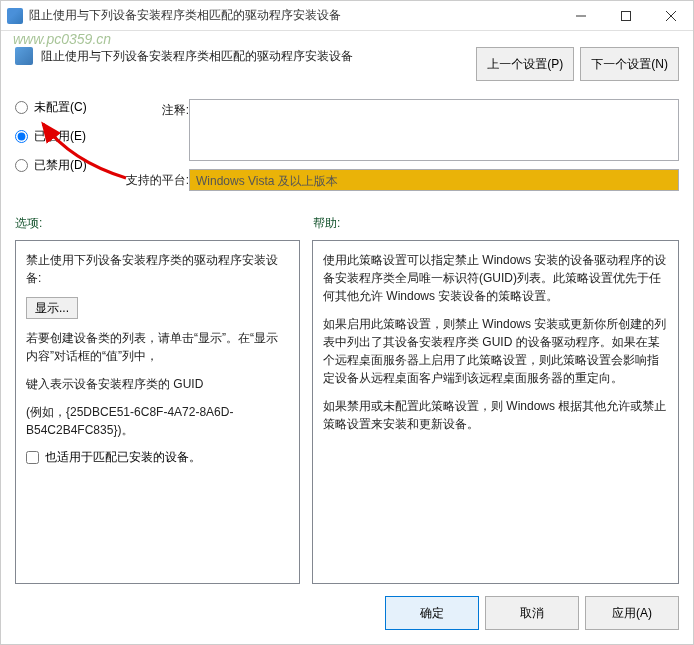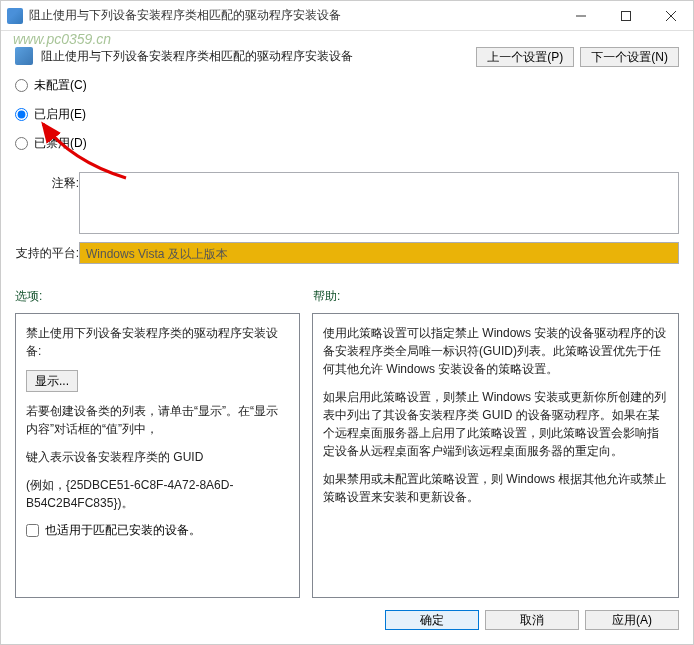--- a/index.html
+++ b/index.html
@@ -101,21 +101,21 @@
       font-size: 12px;
       color: #222;
       padding-top: 1px;
     }
     .nav-btns {
       display: flex;
       gap: 6px;
     }
     .std-btn {
       min-width: 94px;
-      height: 20px;
+      height: 34px;
       background: #f0f0f0;
       border: 1px solid #adadad;
       font-size: 12px;
       padding: 0 10px;
       cursor: pointer;
     }
     .std-btn.default {
       border-color: #0078d7;
       background: #e5f1fb;
     }
@@ -125,22 +125,21 @@
       background: #f0f0f0;
       border: 1px solid #adadad;
       font-size: 12px;
       padding: 0 8px;
       cursor: pointer;
     }
     
     .radio-block {
       display: flex;
       gap: 20px;
-      margin-top: 0;
-      flex-direction: column;
+      margin-top: 8px;
     }
     .radio-col {
       display: flex;
       flex-direction: column;
       gap: 12px;
       width: 90px;
     }
     .radio-item {
       display: flex;
       align-items: center;

